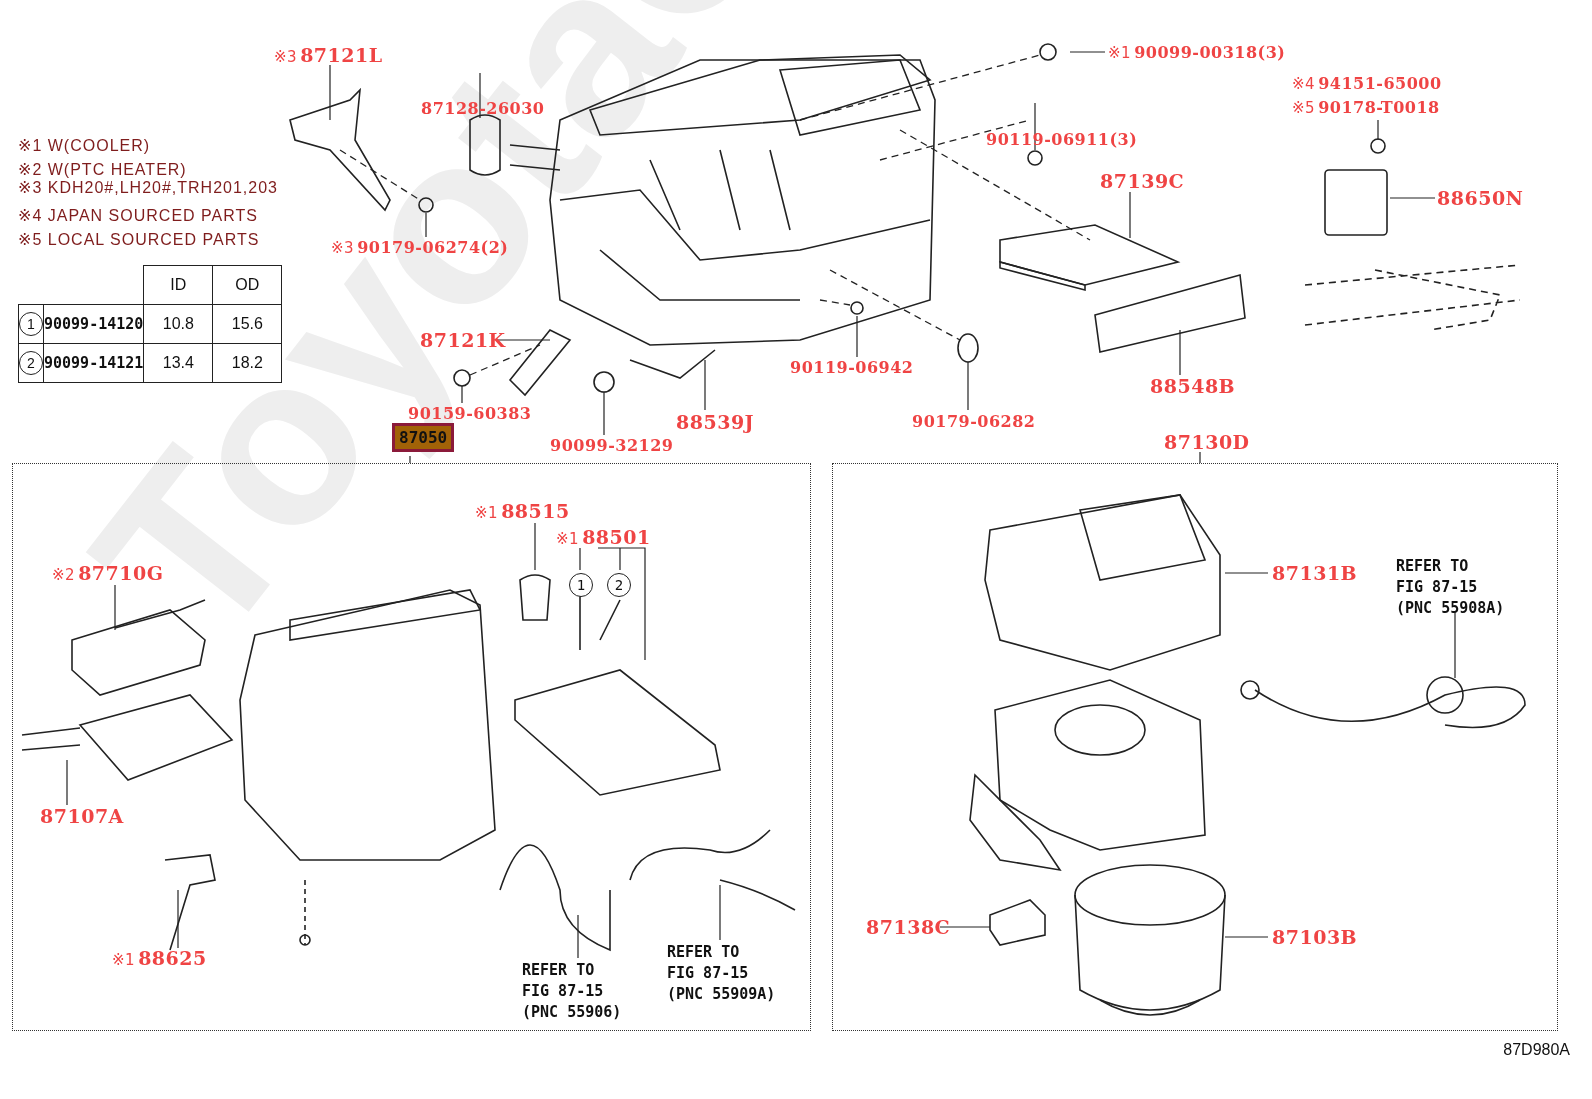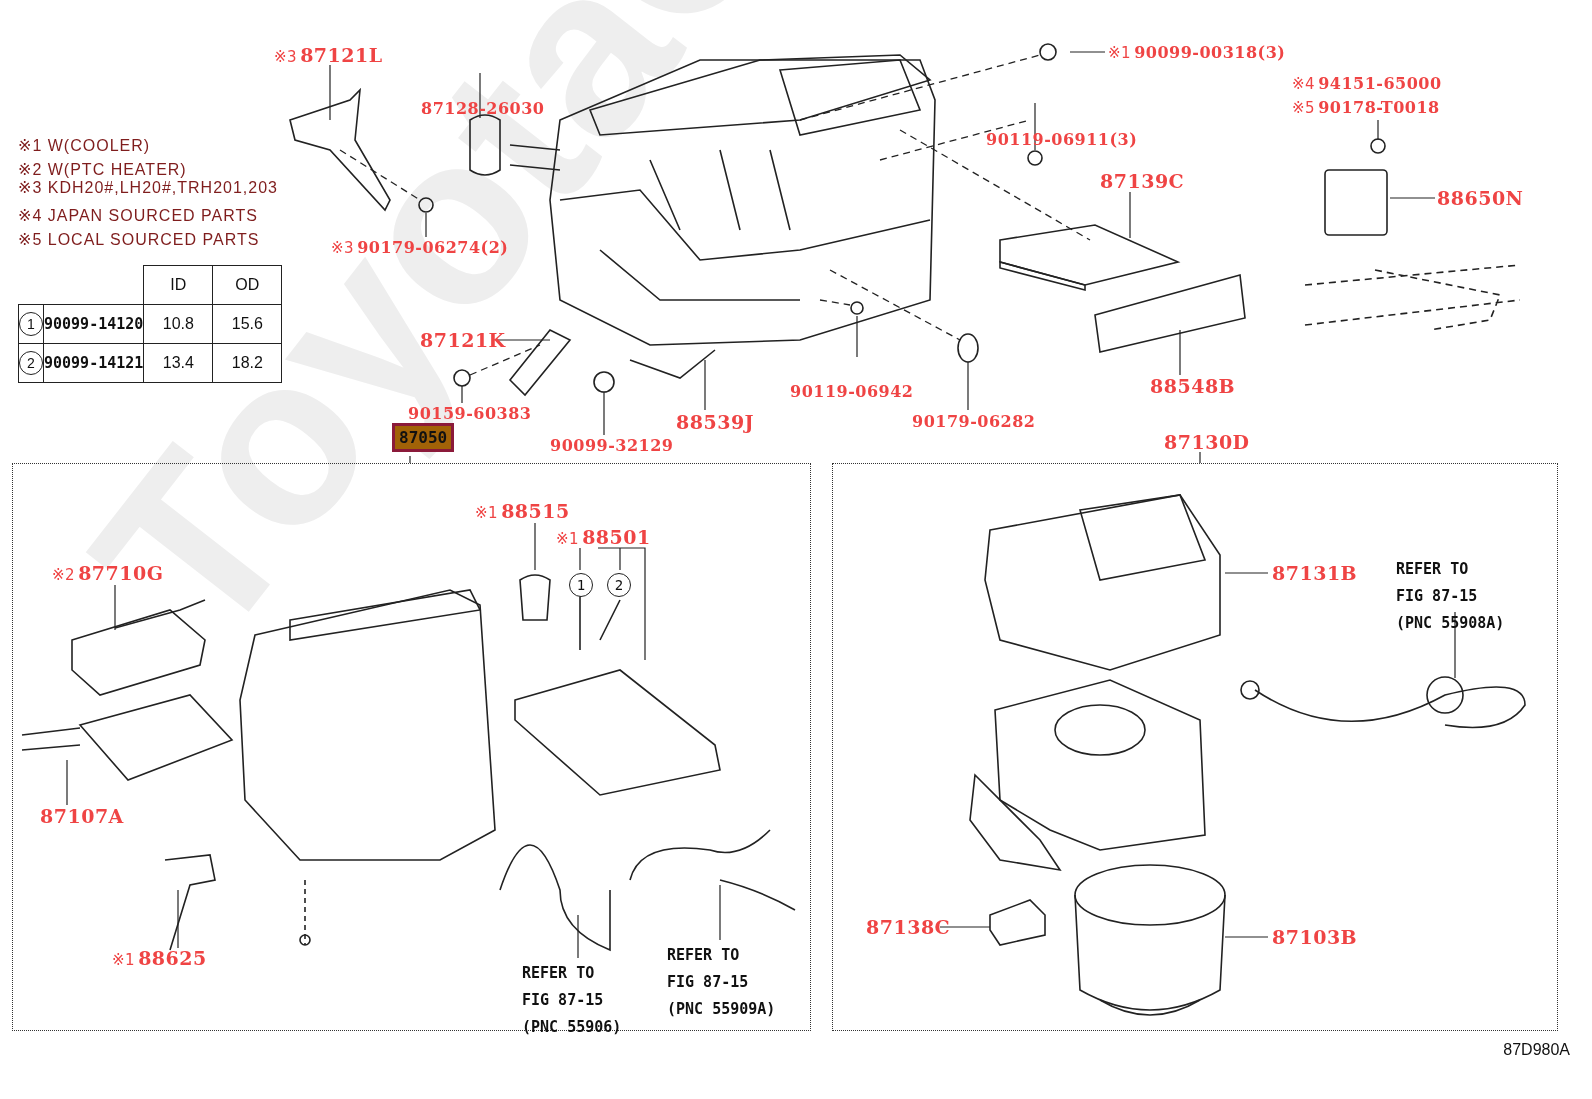--- a/index.html
+++ b/index.html
@@ -1,21 +1,21 @@
 <!DOCTYPE html>
 <html><head>
 <meta charset="utf-8">
 <style>
   html,body{margin:0;padding:0;background:#fff;}
   body{width:1592px;height:1099px;position:relative;overflow:hidden;font-family:"DejaVu Sans Mono","Liberation Mono",monospace;color:#111;}
   .abs{position:absolute;}
   .lbl{position:absolute;font-family:"DejaVu Serif","Liberation Serif",serif;font-weight:bold;font-size:19px;letter-spacing:0.5px;white-space:nowrap;color:#ef4444;}
   .lbl.sm{font-size:16px;}
   .note{position:absolute;font-family:"Liberation Sans","DejaVu Sans",sans-serif;font-size:16px;letter-spacing:1px;white-space:nowrap;color:#7f1d1d;}
-  .ref{position:absolute;font-family:"DejaVu Sans Mono","Liberation Mono",monospace;font-weight:bold;font-size:15px;line-height:27px;white-space:pre;color:#111;}
+  .ref{position:absolute;font-family:"DejaVu Sans Mono","Liberation Mono",monospace;font-weight:bold;font-size:15px;line-height:21px;white-space:pre;color:#111;}
   .mk{font-family:"DejaVu Sans",sans-serif;font-weight:normal;font-size:15px;margin-right:3px;}
   .watermark{position:absolute;left:40px;top:520px;font-family:"Liberation Sans",sans-serif;font-size:240px;font-weight:bold;color:#eeeeee;transform:rotate(-52deg);transform-origin:0 0;white-space:nowrap;pointer-events:none;}
   table.size{position:absolute;left:18px;top:265px;border-collapse:collapse;font-family:"Liberation Sans",sans-serif;font-size:16px;}
   table.size td{border:1.5px solid #222;text-align:center;height:38px;padding:0;}
   table.size td.blank{border:none;}
   table.size td.pn{font-family:"DejaVu Sans Mono",monospace;font-weight:bold;font-size:15px;}
   .circ{display:inline-block;width:22px;height:22px;border:1.5px solid #222;border-radius:50%;line-height:22px;font-size:14px;text-align:center;}
   .box{position:absolute;border:1.5px dotted #333;}
   .hl{position:absolute;border:3px solid #8b1a3a;font-family:"DejaVu Sans Mono",monospace;font-weight:bold;font-size:16px;padding:2px 4px;background:#a16207;margin-left:24px;}
   svg.draw{position:absolute;left:0;top:0;}
@@ -187,21 +187,21 @@
 <div class="lbl sm" style="left:421px;top:60px;margin-top:39px;">87128-26030</div>
 <div class="lbl sm" style="left:331px;top:238px;"><span class="mk">※3</span><span>90179-06274(2)</span></div>
 <div class="lbl sm" style="left:1108px;top:43px;"><span class="mk">※1</span><span>90099-00318(3)</span></div>
 <div class="lbl sm" style="left:986px;top:86px;margin-top:44px;">90119-06911(3)</div>
 <div class="lbl sm" style="left:1292px;top:74px;"><span class="mk">※4</span><span>94151-65000</span></div>
 <div class="lbl sm" style="left:1292px;top:98px;"><span class="mk">※5</span><span>90178-T0018</span></div>
 <div class="lbl" style="left:1437px;top:187px;">88650N</div>
 <div class="lbl" style="left:1100px;top:170px;">87139C</div>
 <div class="lbl" style="left:1150px;top:375px;">88548B</div>
 <div class="lbl" style="left:420px;top:329px;">87121K</div>
-<div class="lbl sm" style="left:790px;top:358px;margin-top:24px;">90119-06942</div>
+<div class="lbl sm" style="left:790px;top:358px;">90119-06942</div>
 <div class="lbl sm" style="left:912px;top:412px;">90179-06282</div>
 <div class="lbl sm" style="left:408px;top:404px;">90159-60383</div>
 <div class="lbl sm" style="left:550px;top:436px;">90099-32129</div>
 <div class="lbl" style="left:676px;top:411px;">88539J</div>
 <div class="hl" style="left: 368px; top: 423px; border-color: rgb(139, 26, 58);">87050</div>
 <div class="lbl" style="left:1164px;top:431px;">87130D</div>
 
 <div class="lbl" style="left:475px;top:500px;"><span class="mk">※1</span><span>88515</span></div>
 <div class="lbl" style="left:556px;top:526px;"><span class="mk">※1</span><span>88501</span></div>
 <div class="abs circ" style="left:569px;top:573px;background:#fff;">1</div>

